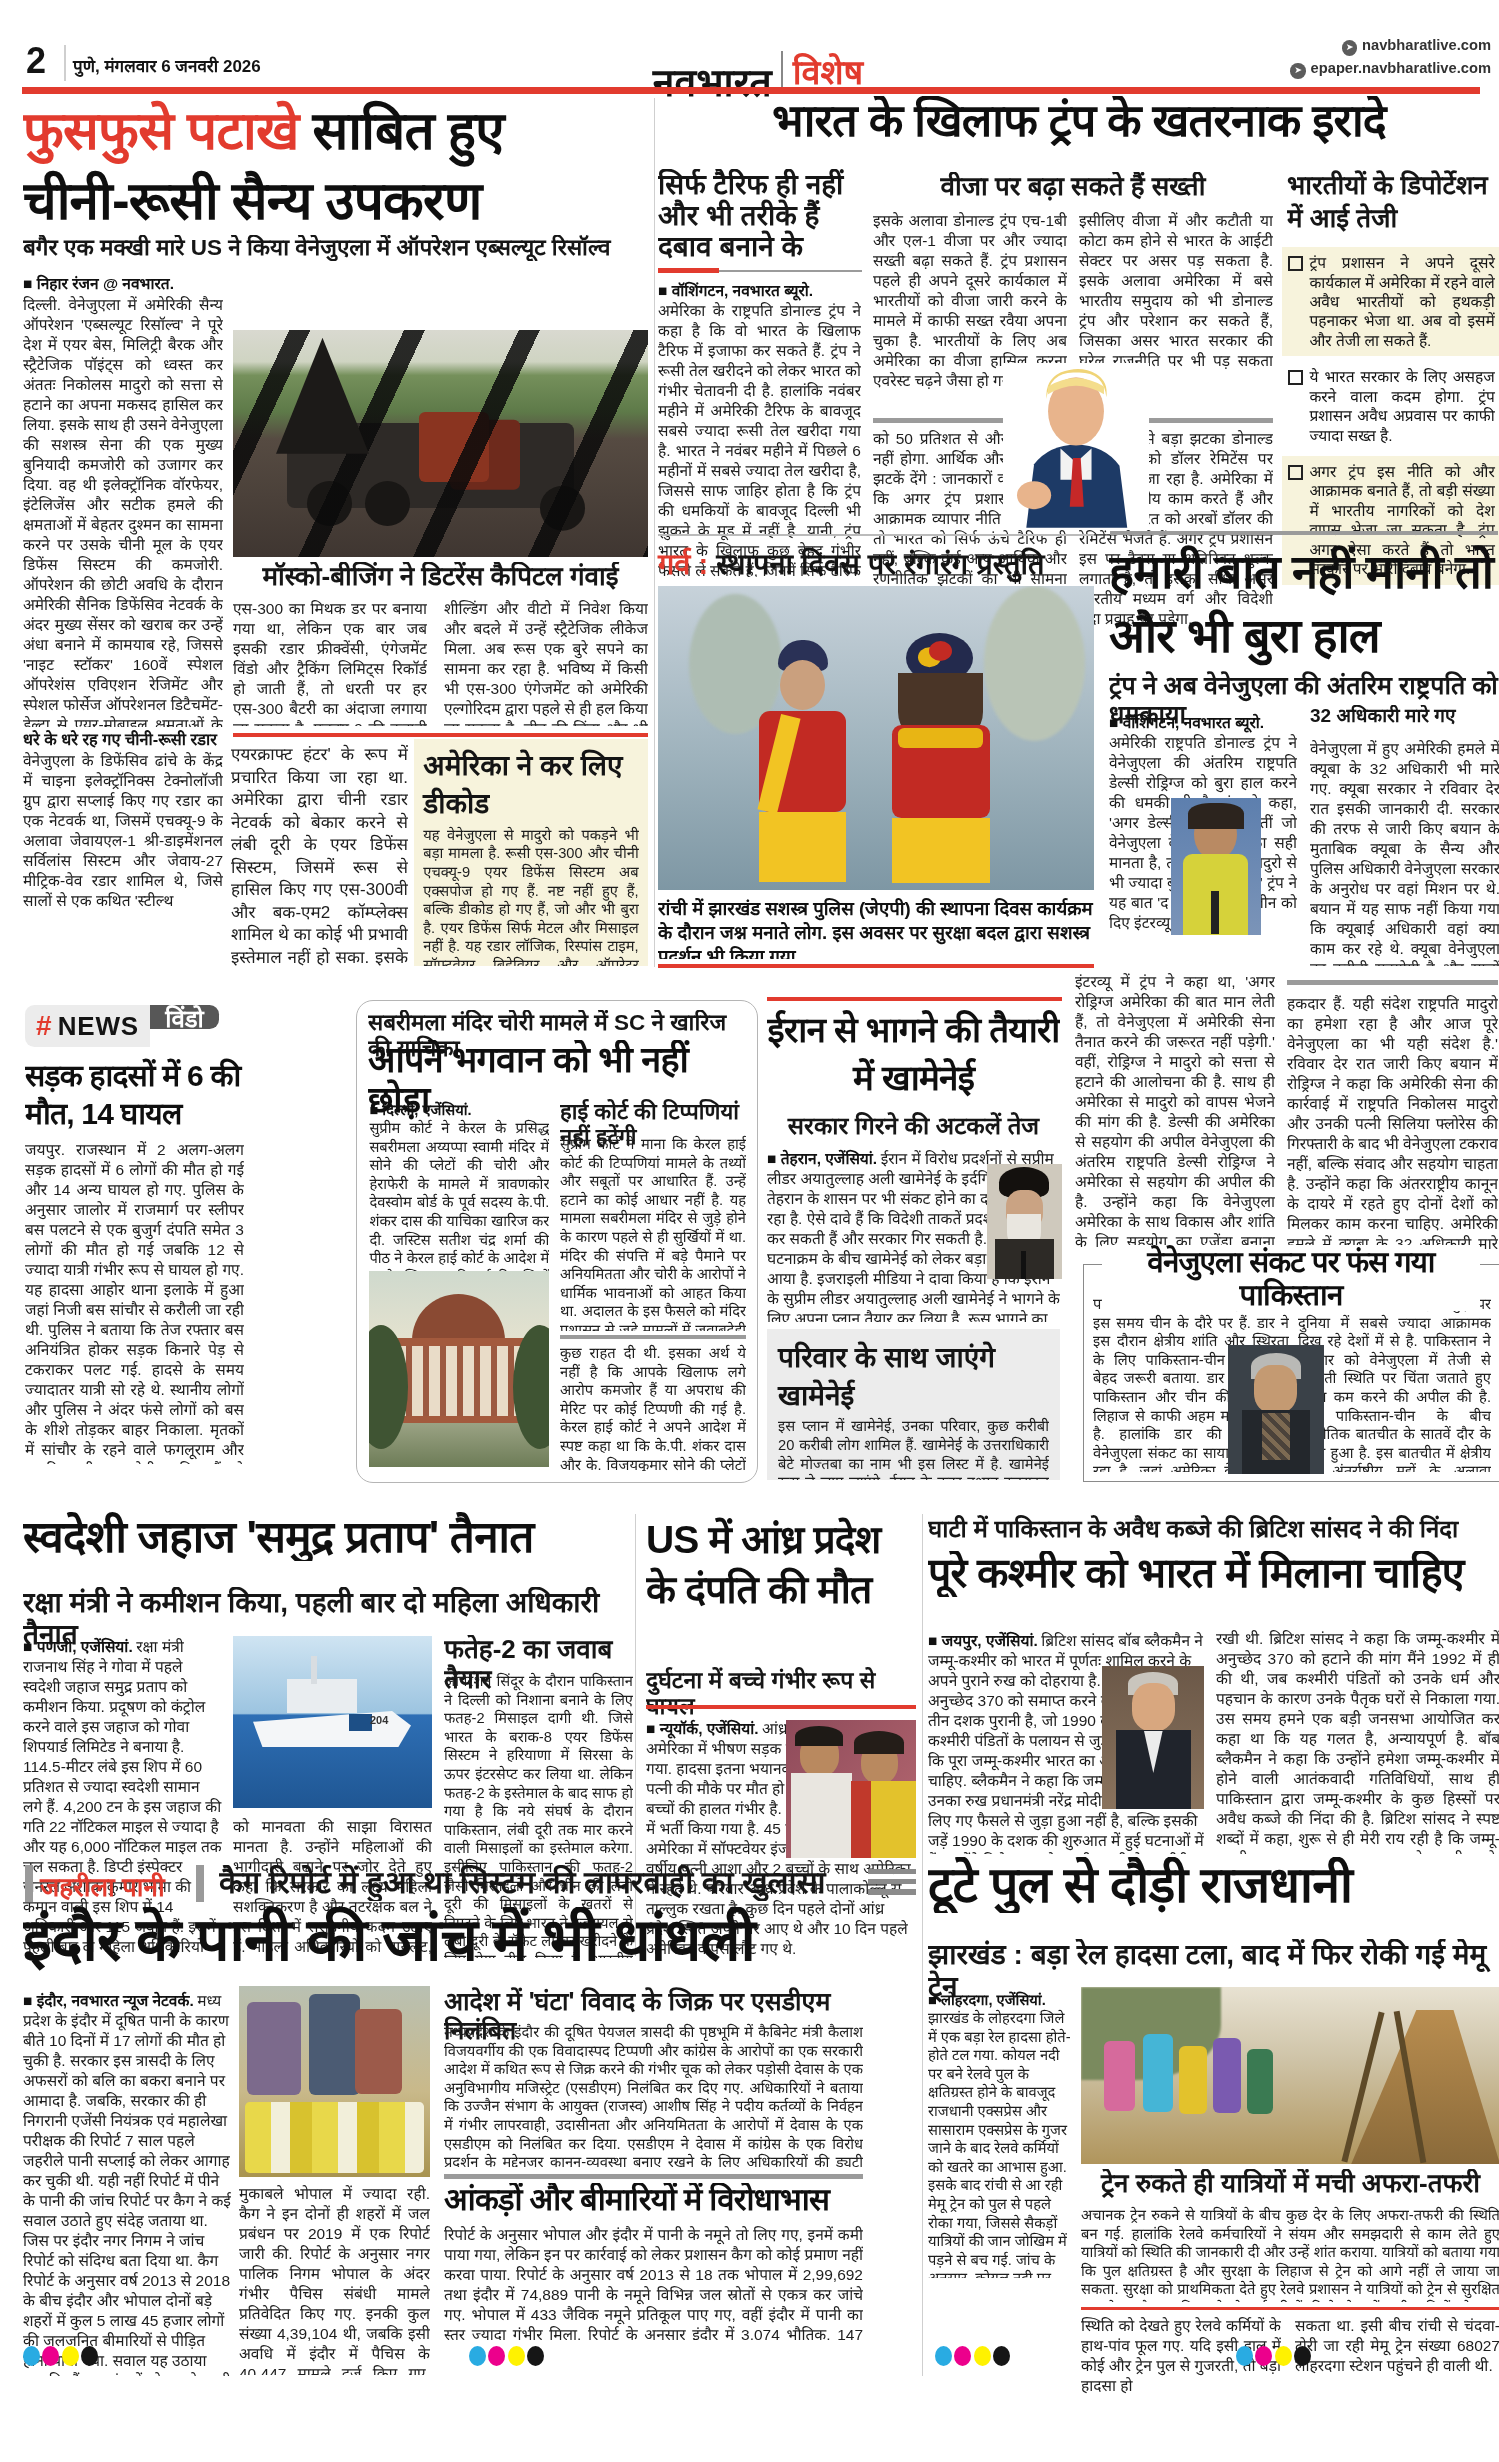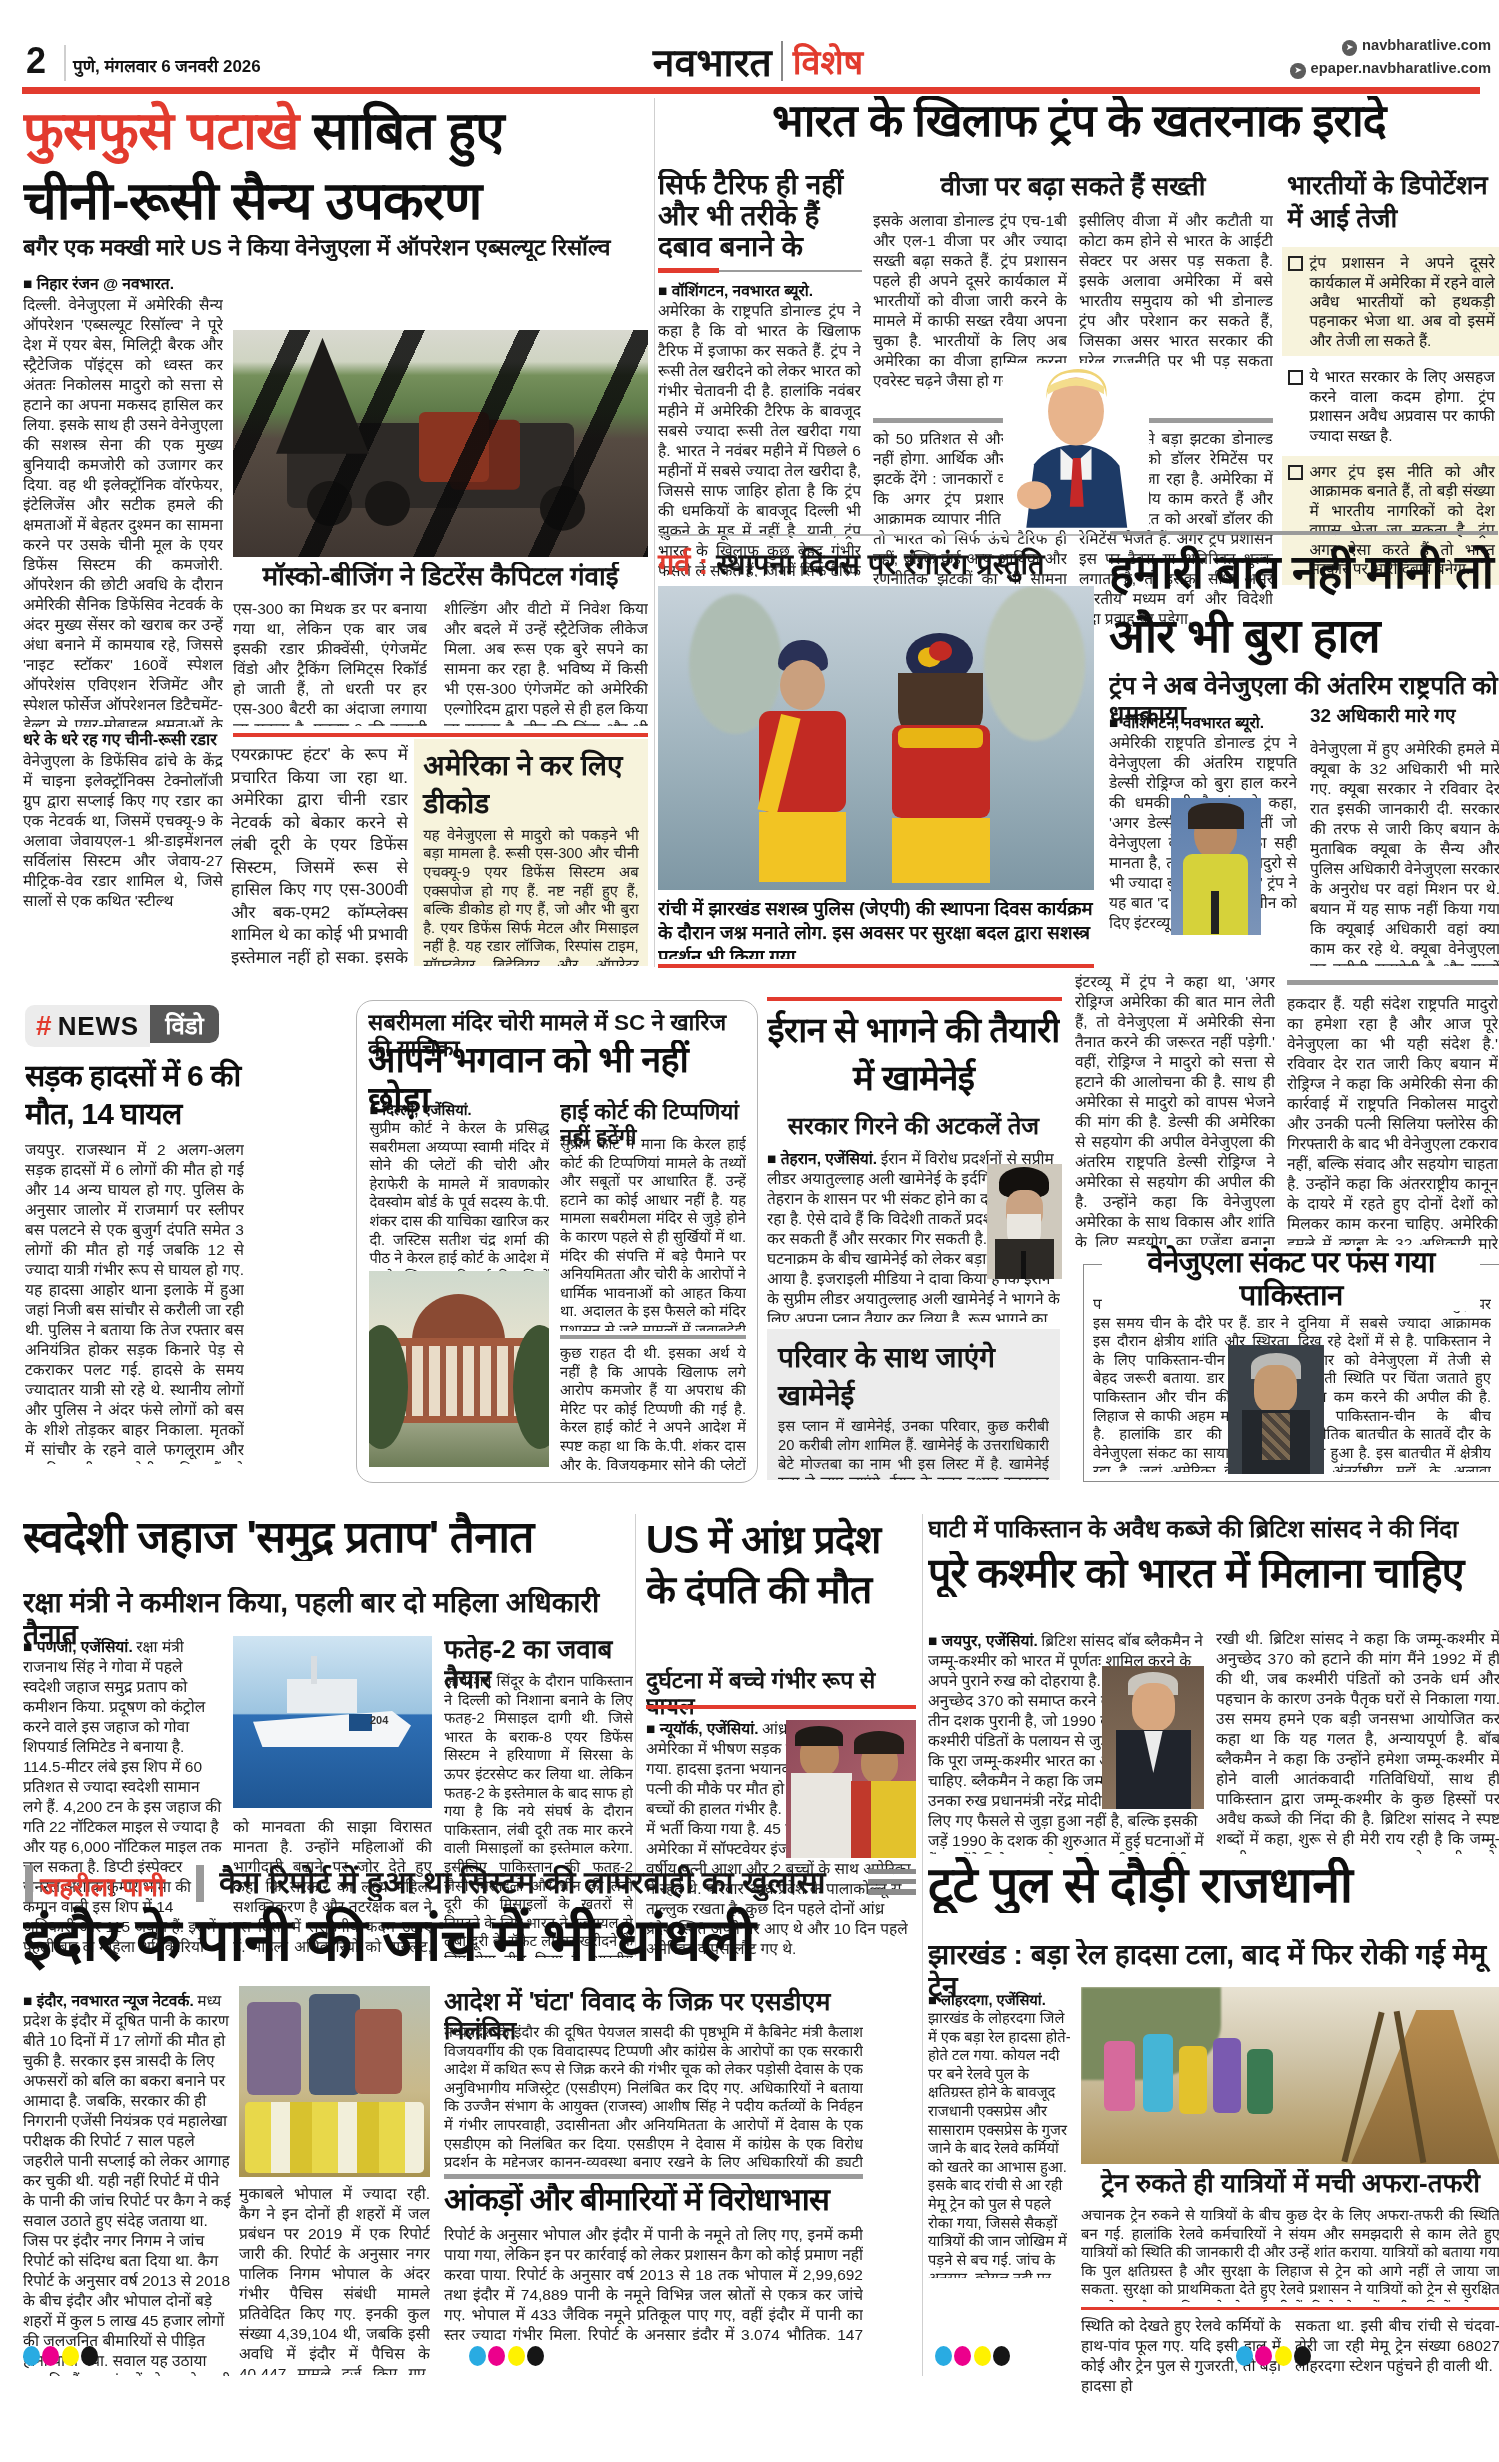--- a/index.html
+++ b/index.html
@@ -36,21 +36,21 @@
 </head>
 <body>
 
 <div class="page">
 
   <div class="abs b" style="left:26px;top:40px;font-size:36px;">2</div>
   <div class="abs vline" style="left:64px;top:45px;width:1.6px;height:36px;"></div>
   <div class="abs b" style="left:73px;top:54px;font-size:17px;">पुणे, मंगलवार 6 जनवरी 2026</div>
 
   <div class="abs" style="left:595px;top:34px;width:326px;display:flex;align-items:center;justify-content:center;gap:9.3px;">
-    <span class="b" style="font-size:39px;">नवभारत</span>
+    <span class="b" style="font-size:39px;margin-top:20px;">नवभारत</span>
     <span class="vline" style="display:inline-block;width:2.3px;height:40px;background:#888;"></span>
     <span class="b red" style="font-size:34px;">विशेष</span>
   </div>
 
   <div class="abs" style="left:1258px;top:37px;width:233px;text-align:right;">
     <div class="link-line"><span class="circle-icon">➤</span><span>navbharatlive.com</span></div>
     <div class="link-line" style="margin-top:4.7px;"><span class="circle-icon">➤</span><span>epaper.navbharatlive.com</span></div>
   </div>
 
   <div class="abs rule-red" style="left:22px;top:87px;width:1458px;height:7px;"></div>
@@ -173,21 +173,21 @@
     <div class="abs" style="left:40px;top:93px;width:7.8px;height:43px;background:#222;"></div>
   </div>
   <div class="abs subhead" style="left:1310px;top:705px;width:190px;font-size:19px;">32 अधिकारी मारे गए</div>
   <div class="abs body-txt" style="left:1310px;top:739px;width:190px;height:227px;">वेनेजुएला में हुए अमेरिकी हमले में क्यूबा के 32 अधिकारी भी मारे गए. क्यूबा सरकार ने रविवार देर रात इसकी जानकारी दी. सरकार की तरफ से जारी किए बयान के मुताबिक क्यूबा के सैन्य और पुलिस अधिकारी वेनेजुएला सरकार के अनुरोध पर वहां मिशन पर थे. बयान में यह साफ नहीं किया गया कि क्यूबाई अधिकारी वहां क्या काम कर रहे थे. क्यूबा वेनेजुएला का करीबी सहयोगी है और सालों से अपने सैन्य और पुलिस बल भेजकर मदद करता</div>
 
   <div class="abs" style="left:25px;top:1005px;width:194px;height:42px;display:flex;">
     <div class="badge-left" style="width:116px;height:42px;">
       <span class="red b" style="font-size:28px;">#</span>
       <span class="b" style="font-size:26px;letter-spacing:0.8px;">NEWS</span>
     </div>
-    <div class="badge-right" style="width:78px;height:38px;">
+    <div class="badge-right" style="width:78px;height:24px;">
       <span class="b" style="font-size:24px;">विंडो</span>
     </div>
   </div>
   <div class="abs headline" style="left:25px;top:1057px;width:225px;font-size:30px;line-height:38px;">सड़क हादसों में 6 की मौत, 14 घायल</div>
   <div class="abs body-txt" style="left:25px;top:1140px;width:219px;height:324px;">जयपुर. राजस्थान में 2 अलग-अलग सड़क हादसों में 6 लोगों की मौत हो गई और 14 अन्य घायल हो गए. पुलिस के अनुसार जालोर में राजमार्ग पर स्लीपर बस पलटने से एक बुजुर्ग दंपति समेत 3 लोगों की मौत हो गई जबकि 12 से ज्यादा यात्री गंभीर रूप से घायल हो गए. यह हादसा आहोर थाना इलाके में हुआ जहां निजी बस सांचौर से करौली जा रही थी. पुलिस ने बताया कि तेज रफ्तार बस अनियंत्रित होकर सड़क किनारे पेड़ से टकराकर पलट गई. हादसे के समय ज्यादातर यात्री सो रहे थे. स्थानीय लोगों और पुलिस ने अंदर फंसे लोगों को बस के शीशे तोड़कर बाहर निकाला. मृतकों में सांचौर के रहने वाले फगलूराम और उनकी पत्नी हाउ देवी शामिल हैं. वे अजमेर जा रहे थे. भरतपुर के एक और यात्री अमृतलाल की अस्पताल में इलाज के दौरान मौत हो गई.</div>
 
   <div class="abs boxed" style="left:356px;top:1000px;width:400px;height:481px;">
     <div class="abs subhead" style="left:11px;top:9.3px;width:379px;font-size:22.5px;">सबरीमला मंदिर चोरी मामले में SC ने खारिज की याचिका</div>
     <div class="abs headline" style="left:11px;top:39px;width:379px;font-size:36px;">आपने भगवान को भी नहीं छोड़ा</div>
     <div class="abs byline" style="left:12.4px;top:98px;width:180px;font-size:14.7px;">■ दिल्ली, एजेंसियां.</div>

